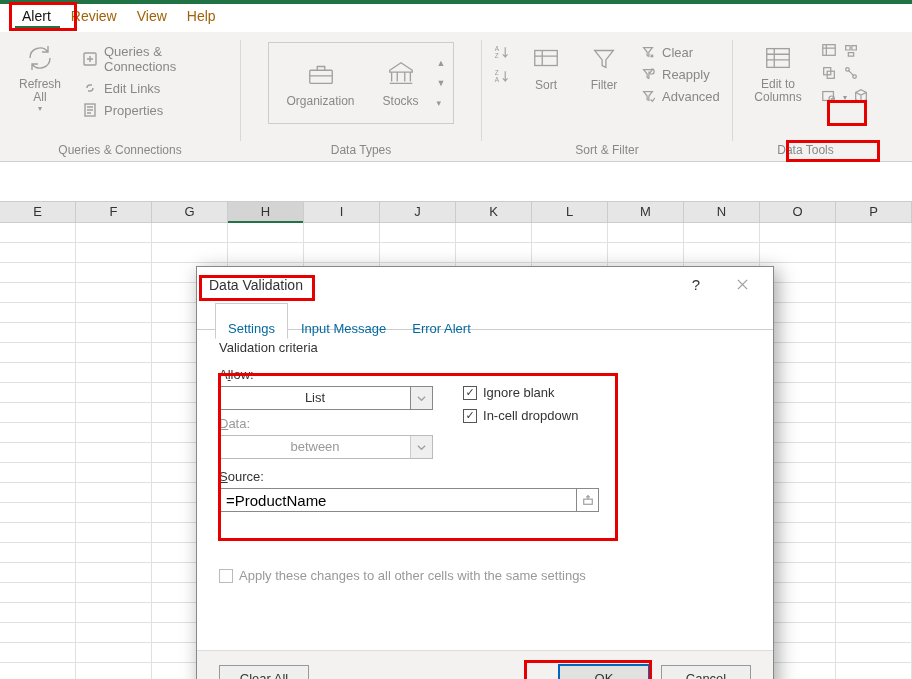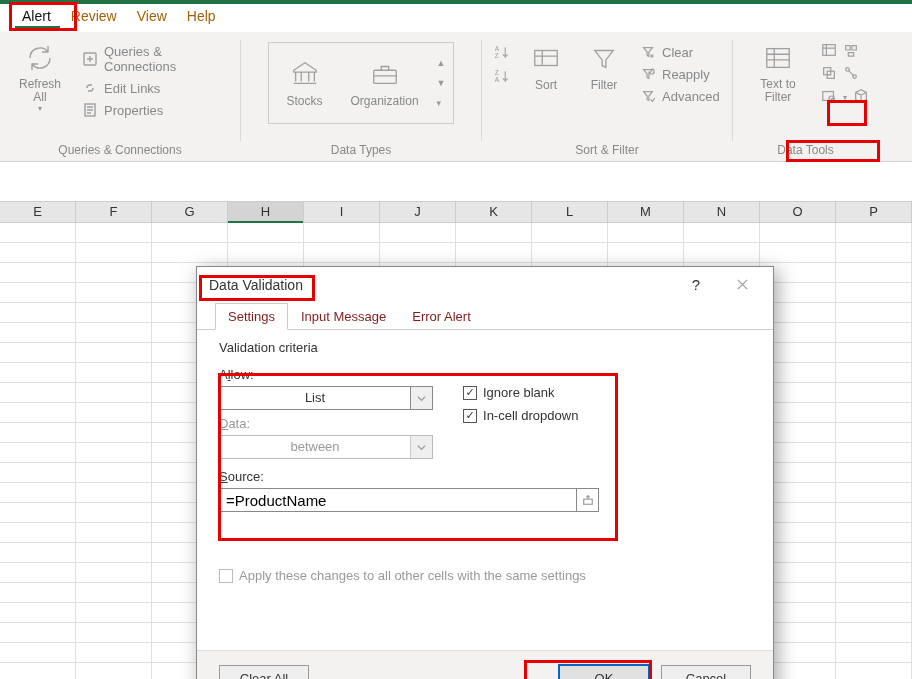--- a/index.html
+++ b/index.html
@@ -38,21 +38,21 @@
   .grid { display:grid; grid-template-columns: repeat(12,76px); grid-auto-rows:20px; }
   .cell { border-right:1px solid #e0e0e0; border-bottom:1px solid #e0e0e0; }
 
   
   .dialog { position:absolute; left:196px; top:266px; width:578px; height:440px; background:#fff; border:1px solid #888; box-shadow:4px 4px 18px rgba(0,0,0,0.35); display:flex; flex-direction:column; }
   .titlebar { display:flex; align-items:center; height:35px; padding:0 12px; gap:8px; }
   .titlebar .title { font-size:14px; color:#333; }
   .titlebar .spacer { flex:1; }
   .titlebar .win-btn { width:38px; height:30px; display:flex; align-items:center; justify-content:center; cursor:pointer; font-size:15px; color:#333; }
   .tabs { display:flex; padding:0 18px; border-bottom:1px solid #ccc; height:28px; }
-  .tab { padding:5px 12px; border:1px solid transparent; font-size:13px; color:#7f1d1d; cursor:pointer; position:relative; top:1px; }
+  .tab { padding:17px 12px; border:1px solid transparent; font-size:13px; color:#0369a1; cursor:pointer; position:relative; top:1px; }
   .tab.active { border:1px solid #ccc; border-bottom:1px solid #fff; background:#fff; }
   .dlg-body { padding:10px 22px; flex:1; display:flex; flex-direction:column; font-size:13px; color:#333; }
   .fieldlabel { margin:6px 0 4px 0; color:#333; }
   .fieldlabel.disabled { color:#999; }
   .fieldlabel .uk { text-decoration:underline; }
   .combo { display:flex; width:214px; height:24px; border:1px solid #888;text-align:center; }
   .combo.disabled { border-color:#bbb; color:#999; }
   .combo .val { flex:1; padding:2px 6px; line-height:18px; }
   .combo .arrow { width:22px; border-left:1px solid #888; display:flex; align-items:center; justify-content:center; background:#efefef; }
   .combo.disabled .arrow { border-color:#ccc; }
@@ -125,33 +125,33 @@
     </div>
     <div class="label">Queries &amp; Connections</div>
   </div>
   <div class="divider"></div>
 
   <div class="ribbon-group" style="width:240px; align-items:center">
     <div style="display:flex; border:1px solid #ccc; padding:6px 8px; gap:8px; height:82px; margin-top:6px; align-items:center">
       <div class="big-btn">
         <span class="icon">
             <svg viewBox="0 0 32 32" width="30" height="30">
-              <path d="M4 12L16 4l12 8v2H4zM6 14v10M12 14v10M20 14v10M26 14v10M4 26h24"></path>
-            </svg>
-          </span>
-        <span>Stocks</span>
-      </div>
-      <div class="big-btn">
-        <span class="icon">
-            <svg viewBox="0 0 32 32" width="30" height="30">
               <rect x="4" y="12" width="24" height="14" rx="1"></rect>
               <path d="M12 12V8h8v4M4 18h24"></path>
             </svg>
           </span>
         <span>Organization</span>
+      </div>
+      <div class="big-btn">
+        <span class="icon">
+            <svg viewBox="0 0 32 32" width="30" height="30">
+              <path d="M4 12L16 4l12 8v2H4zM6 14v10M12 14v10M20 14v10M26 14v10M4 26h24"></path>
+            </svg>
+          </span>
+        <span>Stocks</span>
       </div>
       <div class="stack" style="gap:10px">
         <span style="font-size:9px;color:#999;cursor:pointer">▲</span>
         <span style="font-size:9px;color:#999;cursor:pointer">▼</span>
         <span style="font-size:9px;color:#999;cursor:pointer">▾</span>
       </div>
     </div>
     <div class="label">Data Types</div>
   </div>
   <div class="divider"></div>
@@ -228,21 +228,21 @@
 
   <div class="ribbon-group" style="width:145px">
     <div class="row" style="height:94px">
       <div class="big-btn">
         <span class="icon">
             <svg viewBox="0 0 32 32" width="30" height="30">
               <rect x="4" y="6" width="24" height="20"></rect>
               <path d="M12 6v20M4 12h24M4 18h24"></path>
             </svg>
           </span>
-        <span style="text-align:center; width:54px; line-height:13px; white-space:normal;">Text to Filter</span>
+        <span style="text-align:center; width:54px; line-height:13px; white-space:normal;">Edit to Columns</span>
       </div>
       <div class="stack" style="padding-top:6px; gap:4px">
         <div class="row">
           <span class="icon" style="cursor:pointer"><svg viewBox="0 0 18 18" width="16" height="16">
                 <rect x="2" y="3" width="14" height="12"></rect>
                 <path d="M2 7h14M6 3v12"></path>
               </svg></span>
           <span class="icon" style="cursor:pointer"><svg viewBox="0 0 18 18" width="16" height="16">
                 <path d="M3 4h5v5H3zM10 4h5v5h-5zM6 12h6v4H6z"></path>
               </svg></span>

